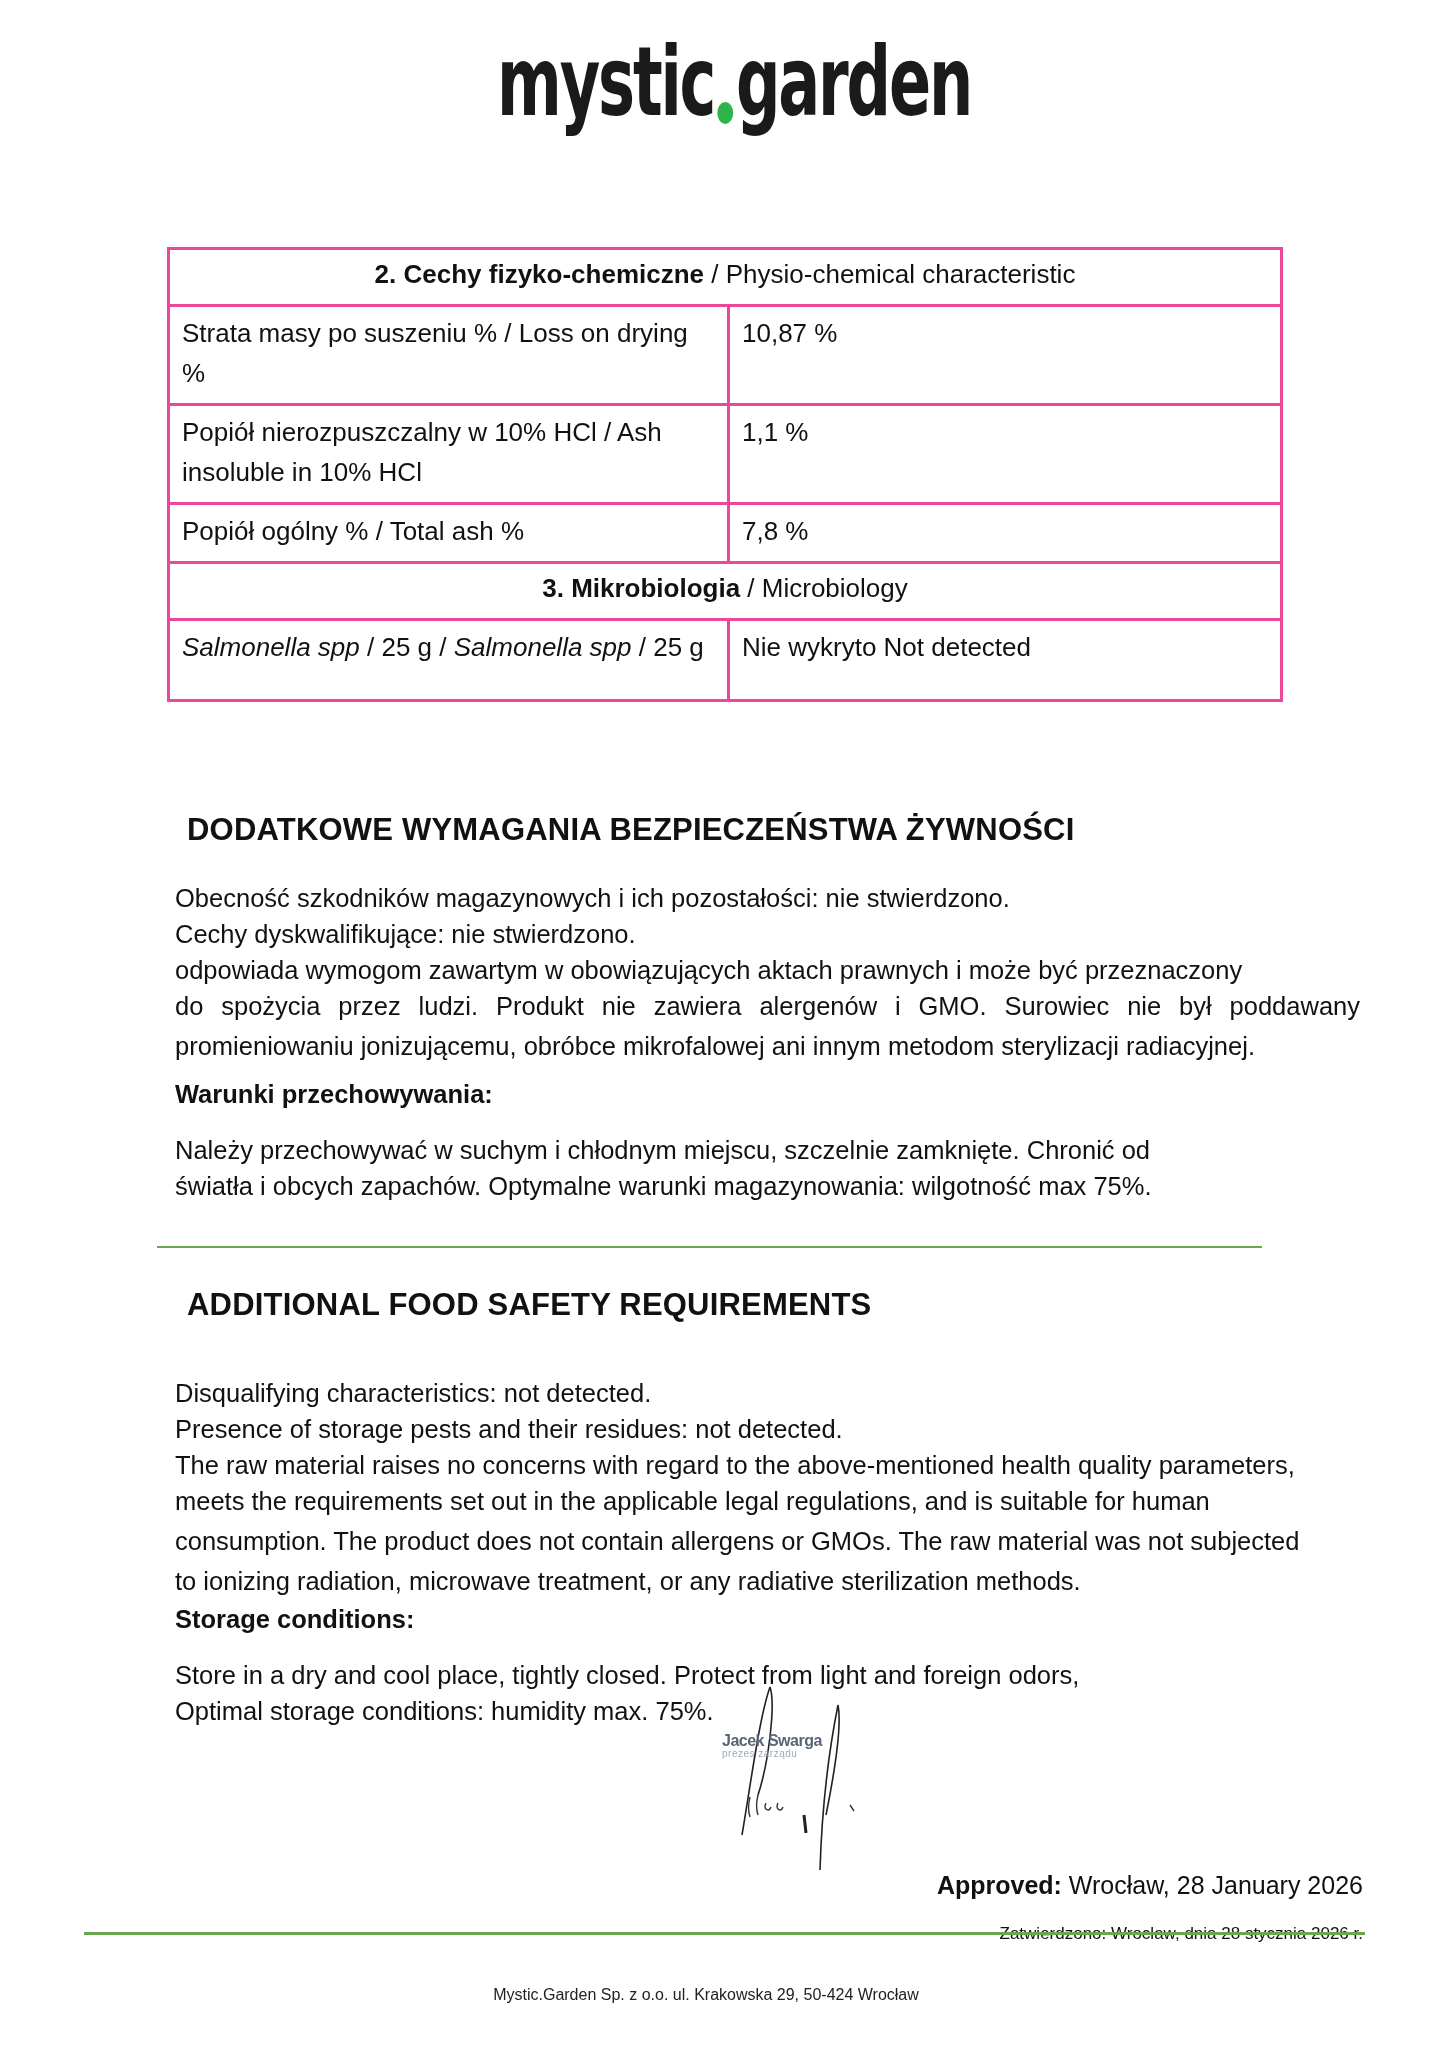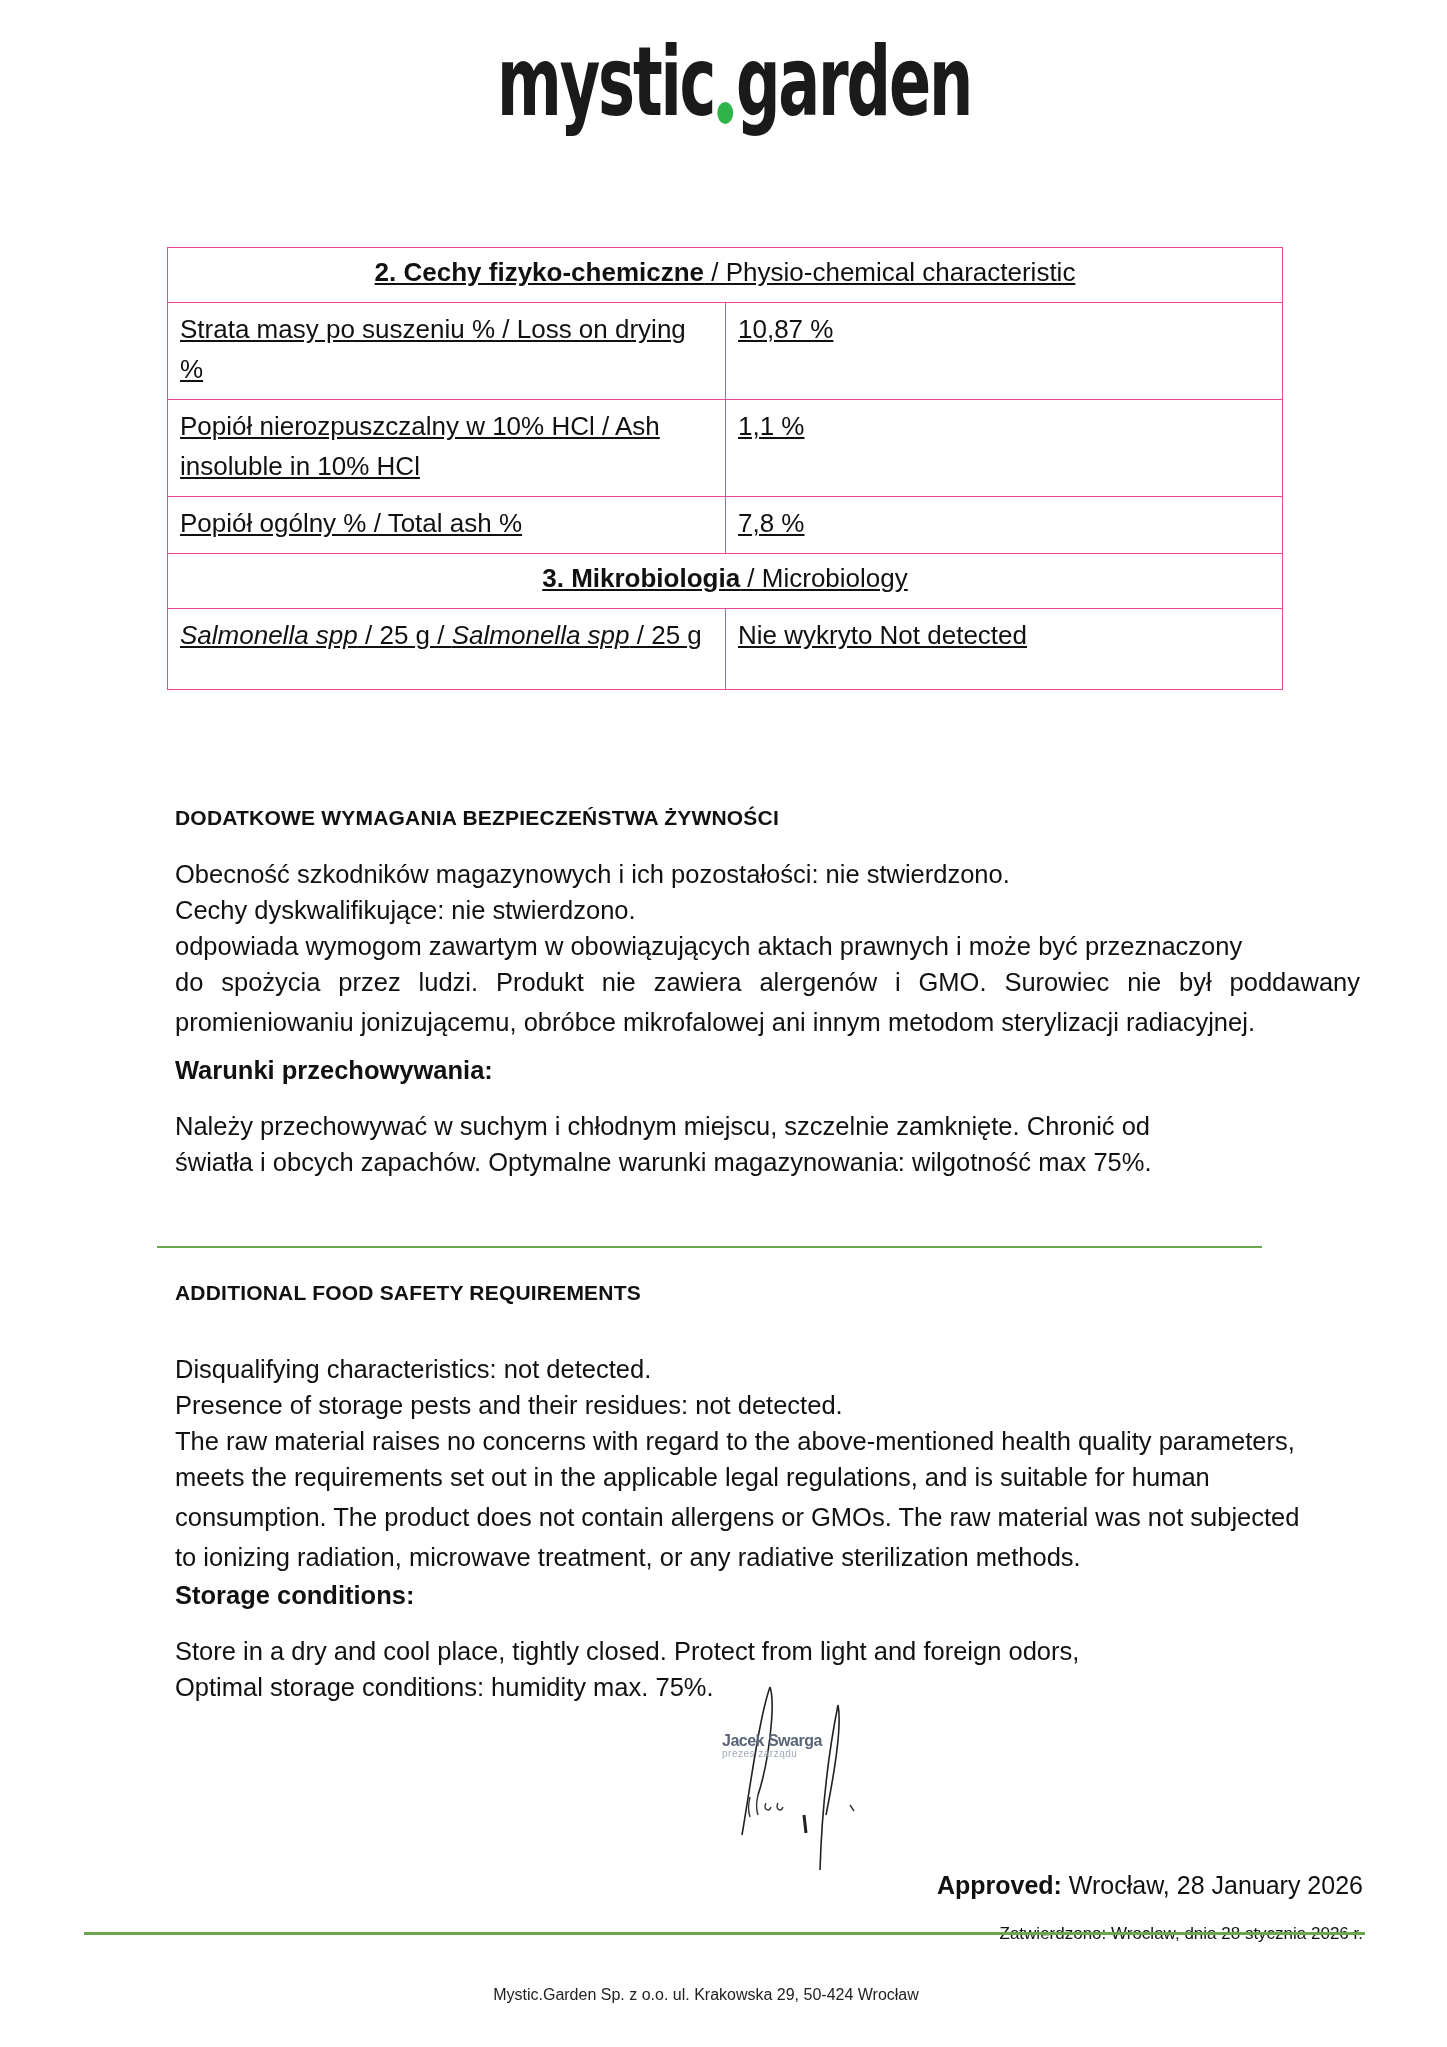--- a/index.html
+++ b/index.html
@@ -9,28 +9,28 @@
   .logo { position: absolute; left: 497px; top: 40px; height: 90px; display: flex; align-items: flex-end;
           font-family: "DejaVu Sans Condensed", "DejaVu Sans", sans-serif; font-weight: 900;
           font-size: 96px; letter-spacing: -3px; line-height: 1; color: #1a1a1a;
           transform: scaleX(0.72); transform-origin: left bottom; }
   .logo .txt { display: inline-block; }
   .logo .dot { display: inline-block; width: 22px; height: 22px; border-radius: 50%;
                background: #2fb44a; margin: 0 4px 6px 4px; }
 
   table.spec { position: absolute; left: 167px; top: 247px; width: 1116px;
                border-collapse: collapse; font-size: 26px; line-height: 40px; }
-  table.spec td { border: 1px solid #ec4899; vertical-align: top; padding: 6px 12px 10px 12px; text-decoration: underline; }
+  table.spec td { border: 3px solid #ec4899; vertical-align: top; padding: 6px 12px 10px 12px; }
   table.spec td.head { text-align: center; padding-top: 4px; }
   table.spec td.c1 { width: 533px; }
   .b { font-weight: bold; }
   .i { font-style: italic; }
 
   .section { position: absolute; left: 175px; width: 1190px; font-size: 25.5px; line-height: 36px; }
-  .section h2 { margin: 0; font-size: 21px; font-weight: bold; letter-spacing: 0.2px; }
+  .section h2 { margin: 12px; font-size: 31px; font-weight: bold; letter-spacing: 0.2px; }
   .section p { margin: 0; }
   .just { text-align: justify; text-align-last: justify; }
   .gap { height: 4px; }
 
   .divider { position: absolute; height: 2px; background: #6aa84f; }
 
   .stamp { position: absolute; left: 722px; top: 1732px; }
   .stamp .name { font-size: 16px; font-weight: bold; color: #5a6478; letter-spacing: -0.5px; }
   .stamp .role { font-size: 10px; color: #a0a8b8; letter-spacing: 0.5px; margin-top: -2px; }
   .signature { position: absolute; left: 730px; top: 1685px; }

